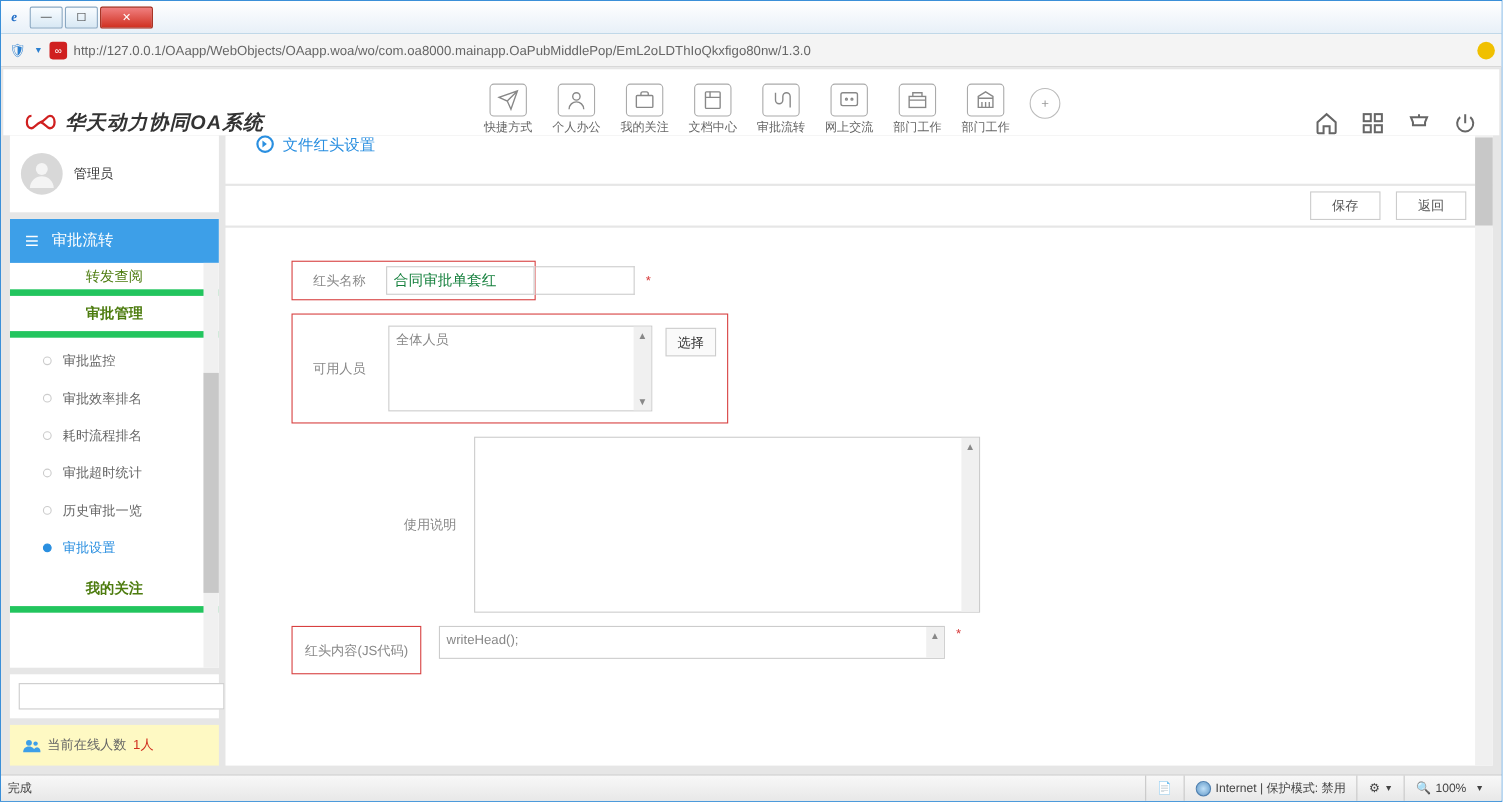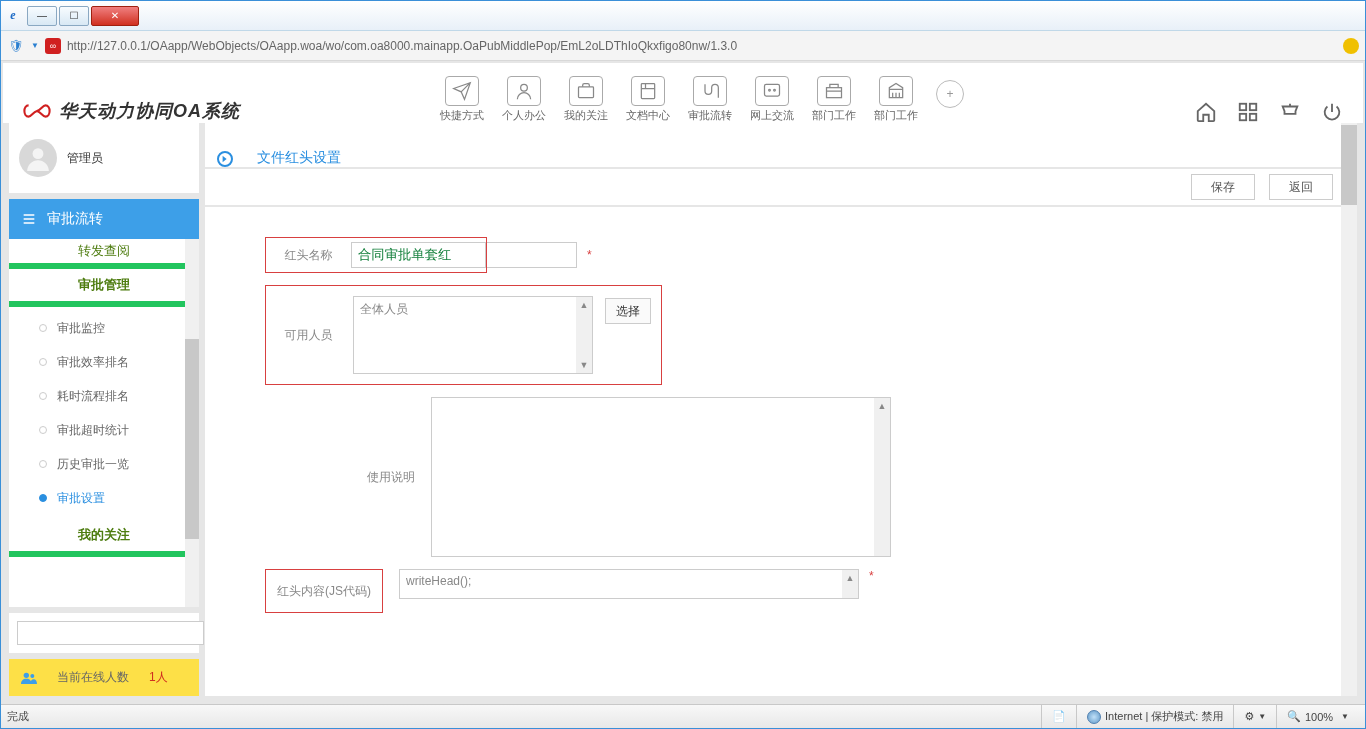--- a/index.html
+++ b/index.html
@@ -46,25 +46,25 @@
 .menu-list { padding: 4px 0; }
 .menu-item { height: 34px; display: flex; align-items: center; padding-left: 48px; gap: 10px; font-size: 12px; color: #666; position: relative; cursor: pointer; }
 .menu-item::before { content: ""; width: 6px; height: 6px; border: 1px solid #ccc; border-radius: 50%; position: absolute; left: 30px; }
 .menu-item.active { color: #2a8fe0; }
 .menu-item.active::before { background: #2a8fe0; border-color: #2a8fe0; }
 .menu-scrollbar { position: absolute; right: 0; top: 40px; width: 14px; height: 420px; background: #f0f0f0; }
 .menu-scrollthumb { width: 14px; height: 200px; background: #c8c8c8; margin-top: 100px; }
 .search-box { background: #fff; padding: 8px; display: flex; gap: 4px; }
 .search-input { flex: 1; border: 1px solid #ccc; height: 24px; padding: 0 4px; }
 .search-btn { width: 28px; height: 24px; background: #3d9fe8; display: flex; align-items: center; justify-content: center; color: #fff; }
-.online-box { background: #fde047; padding: 10px 12px; color: #666; display: flex; align-items: center; gap: 20px; }
+.online-box { background: #fef9c3; padding: 10px 12px; color: #666; display: flex; align-items: center; gap: 6px; }
 .online-box .count { color: #d03020; }
 
 .main { flex: 1; display: flex; flex-direction: column; gap: 0; background: #e6e6e6; position: relative; }
-.page-title { background: #fff; height: 44px; display: flex; align-items: flex-end; padding: 0 12px; gap: 24px; color: #2a8fe0; font-size: 14px; margin-bottom: 2px; }
+.page-title { background: #fff; height: 44px; display: flex; align-items: flex-start; padding: 0 28px; gap: 8px; color: #2a8fe0; font-size: 14px; margin-bottom: 2px; }
 .page-title .arrow-circle { width: 16px; height: 16px; border: 2px solid #2a8fe0; border-radius: 50%; display: flex; align-items: center; justify-content: center; }
 .action-bar { background: #fff; height: 36px; display: flex; justify-content: flex-end; align-items: center; padding-right: 24px; gap: 14px; margin-bottom: 2px; }
 .action-btn { width: 64px; height: 26px; border: 1px solid #ccc; background: #fff; display: flex; align-items: center; justify-content: center; font-size: 12px; color: #555; cursor: pointer; }
 .form-panel { background: #fff; flex: 1; padding: 30px 60px; overflow: hidden; position: relative; }
 
 .form-row { display: flex; align-items: flex-start; margin-bottom: 12px; }
 .form-label-cell { width: 85px; display: flex; align-items: center; justify-content: center; color: #888; font-size: 12px; }
 .red-border { border: 1px solid #d84040; }
 .row1 { align-items: center; }
 .row1 .form-label-cell { height: 32px; }

